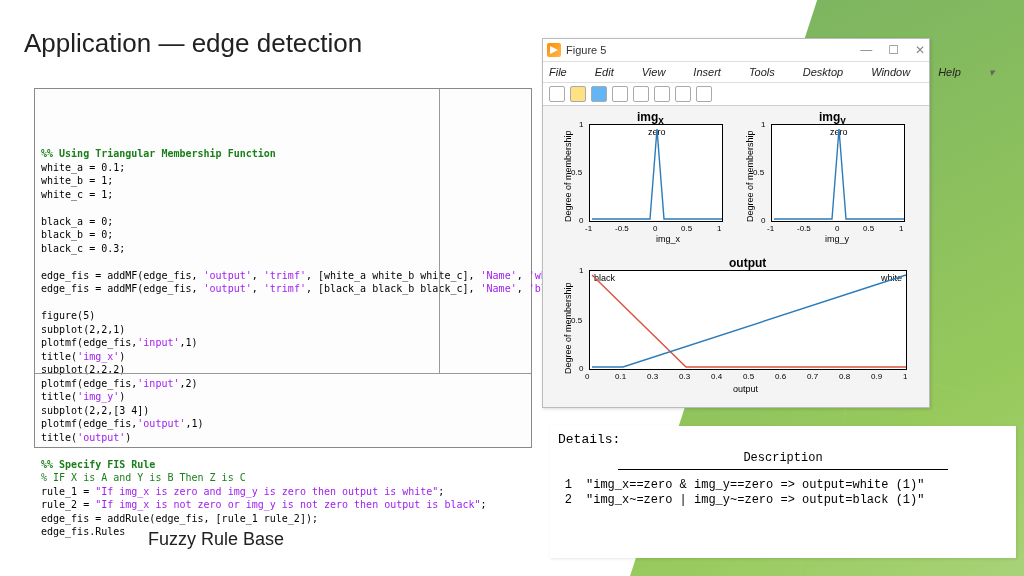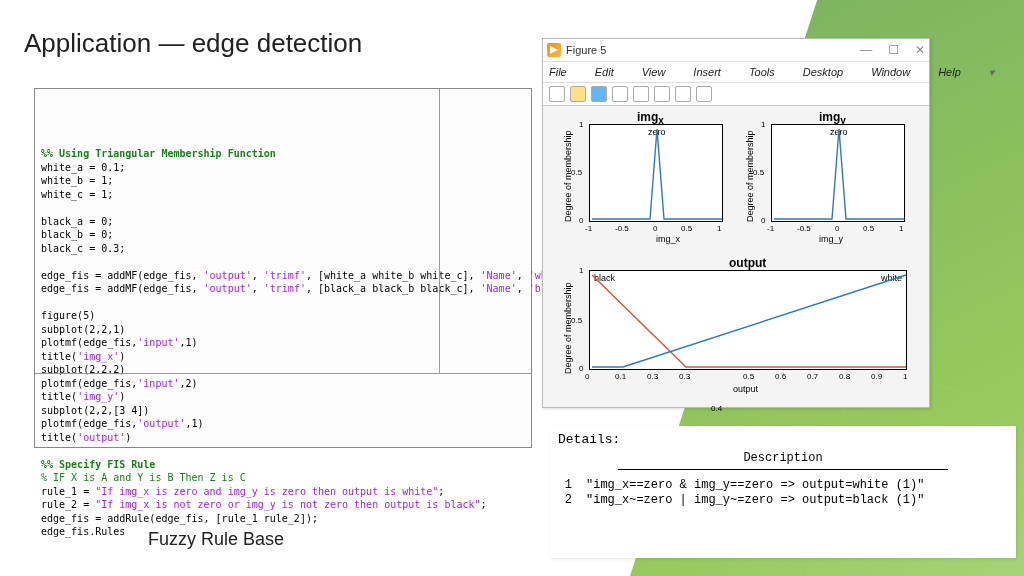--- a/index.html
+++ b/index.html
@@ -144,37 +144,37 @@
         </svg>
       </div>
       <span class="tick" style="left:224px;top:118px;">-1</span>
       <span class="tick" style="left:254px;top:118px;">-0.5</span>
       <span class="tick" style="left:292px;top:118px;">0</span>
       <span class="tick" style="left:320px;top:118px;">0.5</span>
       <span class="tick" style="left:356px;top:118px;">1</span>
       <span class="tick" style="left:218px;top:110px;">0</span>
       <span class="tick" style="left:210px;top:62px;">0.5</span>
       <span class="tick" style="left:218px;top:14px;">1</span>
-      <span class="xlab" style="left:276px;top:128px;">img_y</span>
+      <span class="xlab" style="left:282px;top:128px;">img_y</span>
 
       <span class="atitle" style="left:186px;top:150px;">output</span>
       <span class="ylab" style="left:20px;top:268px;">Degree of membership</span>
       <div class="axes" style="left:46px;top:164px;width:318px;height:100px;">
         <span class="tick" style="left:4px;top:2px;font-size:9px;">black</span>
         <span class="tick" style="right:4px;top:2px;font-size:9px;">white</span>
         <svg width="318" height="100" viewBox="0 0 318 100">
           <polyline points="2,4 96,96 316,96" fill="none" stroke="#d9533c" stroke-width="1.4"></polyline>
           <polyline points="2,96 33,96 316,4" fill="none" stroke="#2b7bba" stroke-width="1.4"></polyline>
         </svg>
       </div>
       <span class="tick" style="left:42px;top:266px;">0</span>
       <span class="tick" style="left:72px;top:266px;">0.1</span>
       <span class="tick" style="left:104px;top:266px;">0.3</span>
       <span class="tick" style="left:136px;top:266px;">0.3</span>
-      <span class="tick" style="left:168px;top:266px;margin-top:32px;">0.4</span>
+      <span class="tick" style="left:168px;top:266px;">0.4</span>
       <span class="tick" style="left:200px;top:266px;">0.5</span>
       <span class="tick" style="left:232px;top:266px;">0.6</span>
       <span class="tick" style="left:264px;top:266px;">0.7</span>
       <span class="tick" style="left:296px;top:266px;">0.8</span>
       <span class="tick" style="left:328px;top:266px;">0.9</span>
       <span class="tick" style="left:360px;top:266px;">1</span>
       <span class="tick" style="left:36px;top:258px;">0</span>
       <span class="tick" style="left:28px;top:210px;">0.5</span>
       <span class="tick" style="left:36px;top:160px;">1</span>
       <span class="xlab" style="left:190px;top:278px;">output</span>

